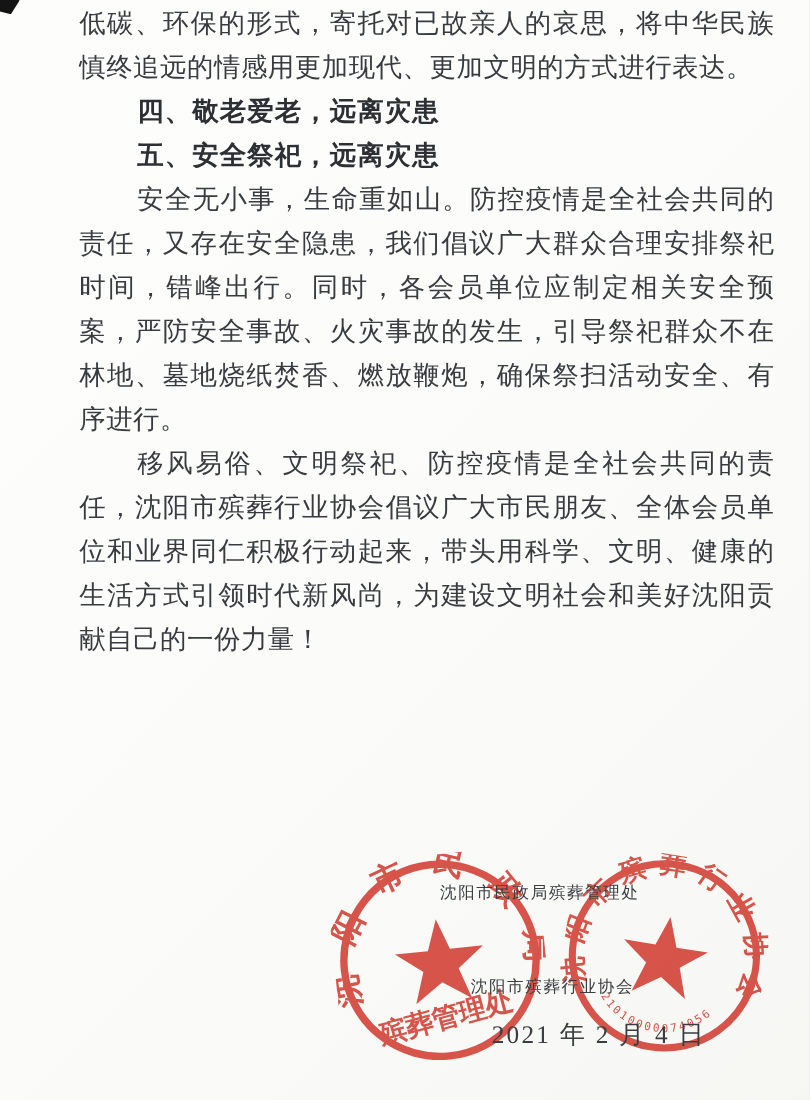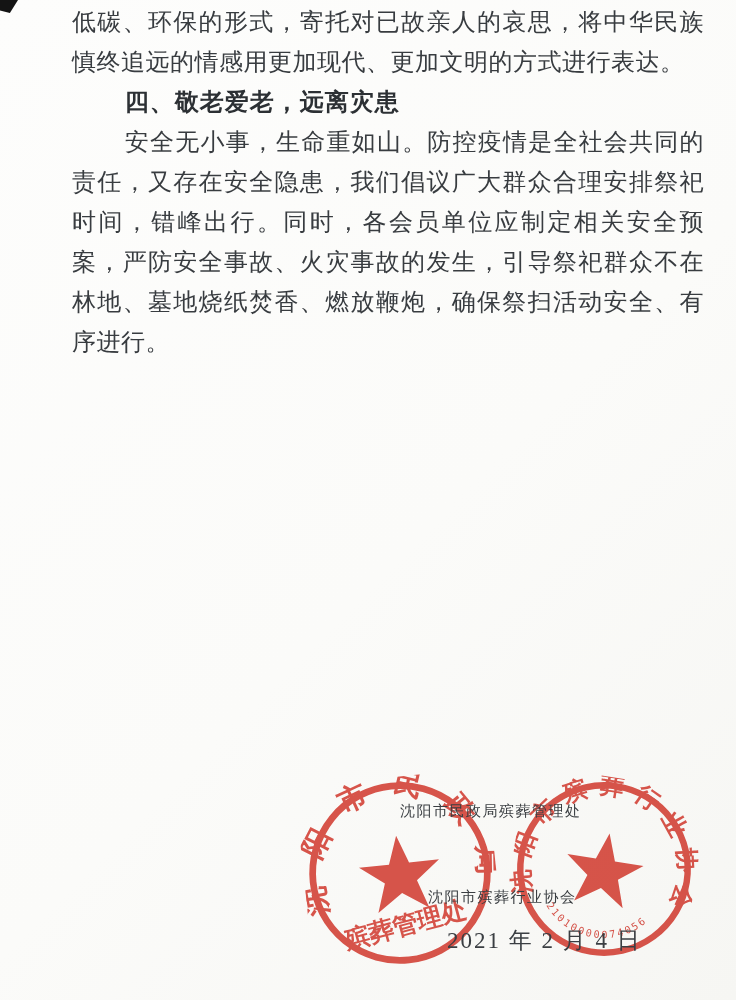--- a/index.html
+++ b/index.html
@@ -46,21 +46,23 @@
 </head>
 <body>
 
 <div class="page">
 
   <div class="corner-artifact"></div>
 
   <div class="text-block">
     <p class="para no-indent">低碳、环保的形式，寄托对已故亲人的哀思，将中华民族慎终追远的情感用更加现代、更加文明的方式进行表达。</p>
     <p class="sec-heading">四、敬老爱老，远离灾患</p>
+    <p class="sec-heading">五、安全祭祀，远离灾患</p>
     <p class="para">安全无小事，生命重如山。防控疫情是全社会共同的责任，又存在安全隐患，我们倡议广大群众合理安排祭祀时间，错峰出行。同时，各会员单位应制定相关安全预案，严防安全事故、火灾事故的发生，引导祭祀群众不在林地、墓地烧纸焚香、燃放鞭炮，确保祭扫活动安全、有序进行。</p>
+    <p class="para">移风易俗、文明祭祀、防控疫情是全社会共同的责任，沈阳市殡葬行业协会倡议广大市民朋友、全体会员单位和业界同仁积极行动起来，带头用科学、文明、健康的生活方式引领时代新风尚，为建设文明社会和美好沈阳贡献自己的一份力量！</p>
   </div>
 
   <div class="signature-area">
 
     <div class="seal seal-left">
       <svg width="192" height="192" viewBox="0 0 200 200">
         <defs>
           <path id="arcL" d="M 30 142 A 81.6 81.6 0 1 1 170 142" fill="none"></path>
         </defs>
         <circle cx="100" cy="100" r="91" fill="none" stroke="#d9473d" stroke-width="7"></circle>

